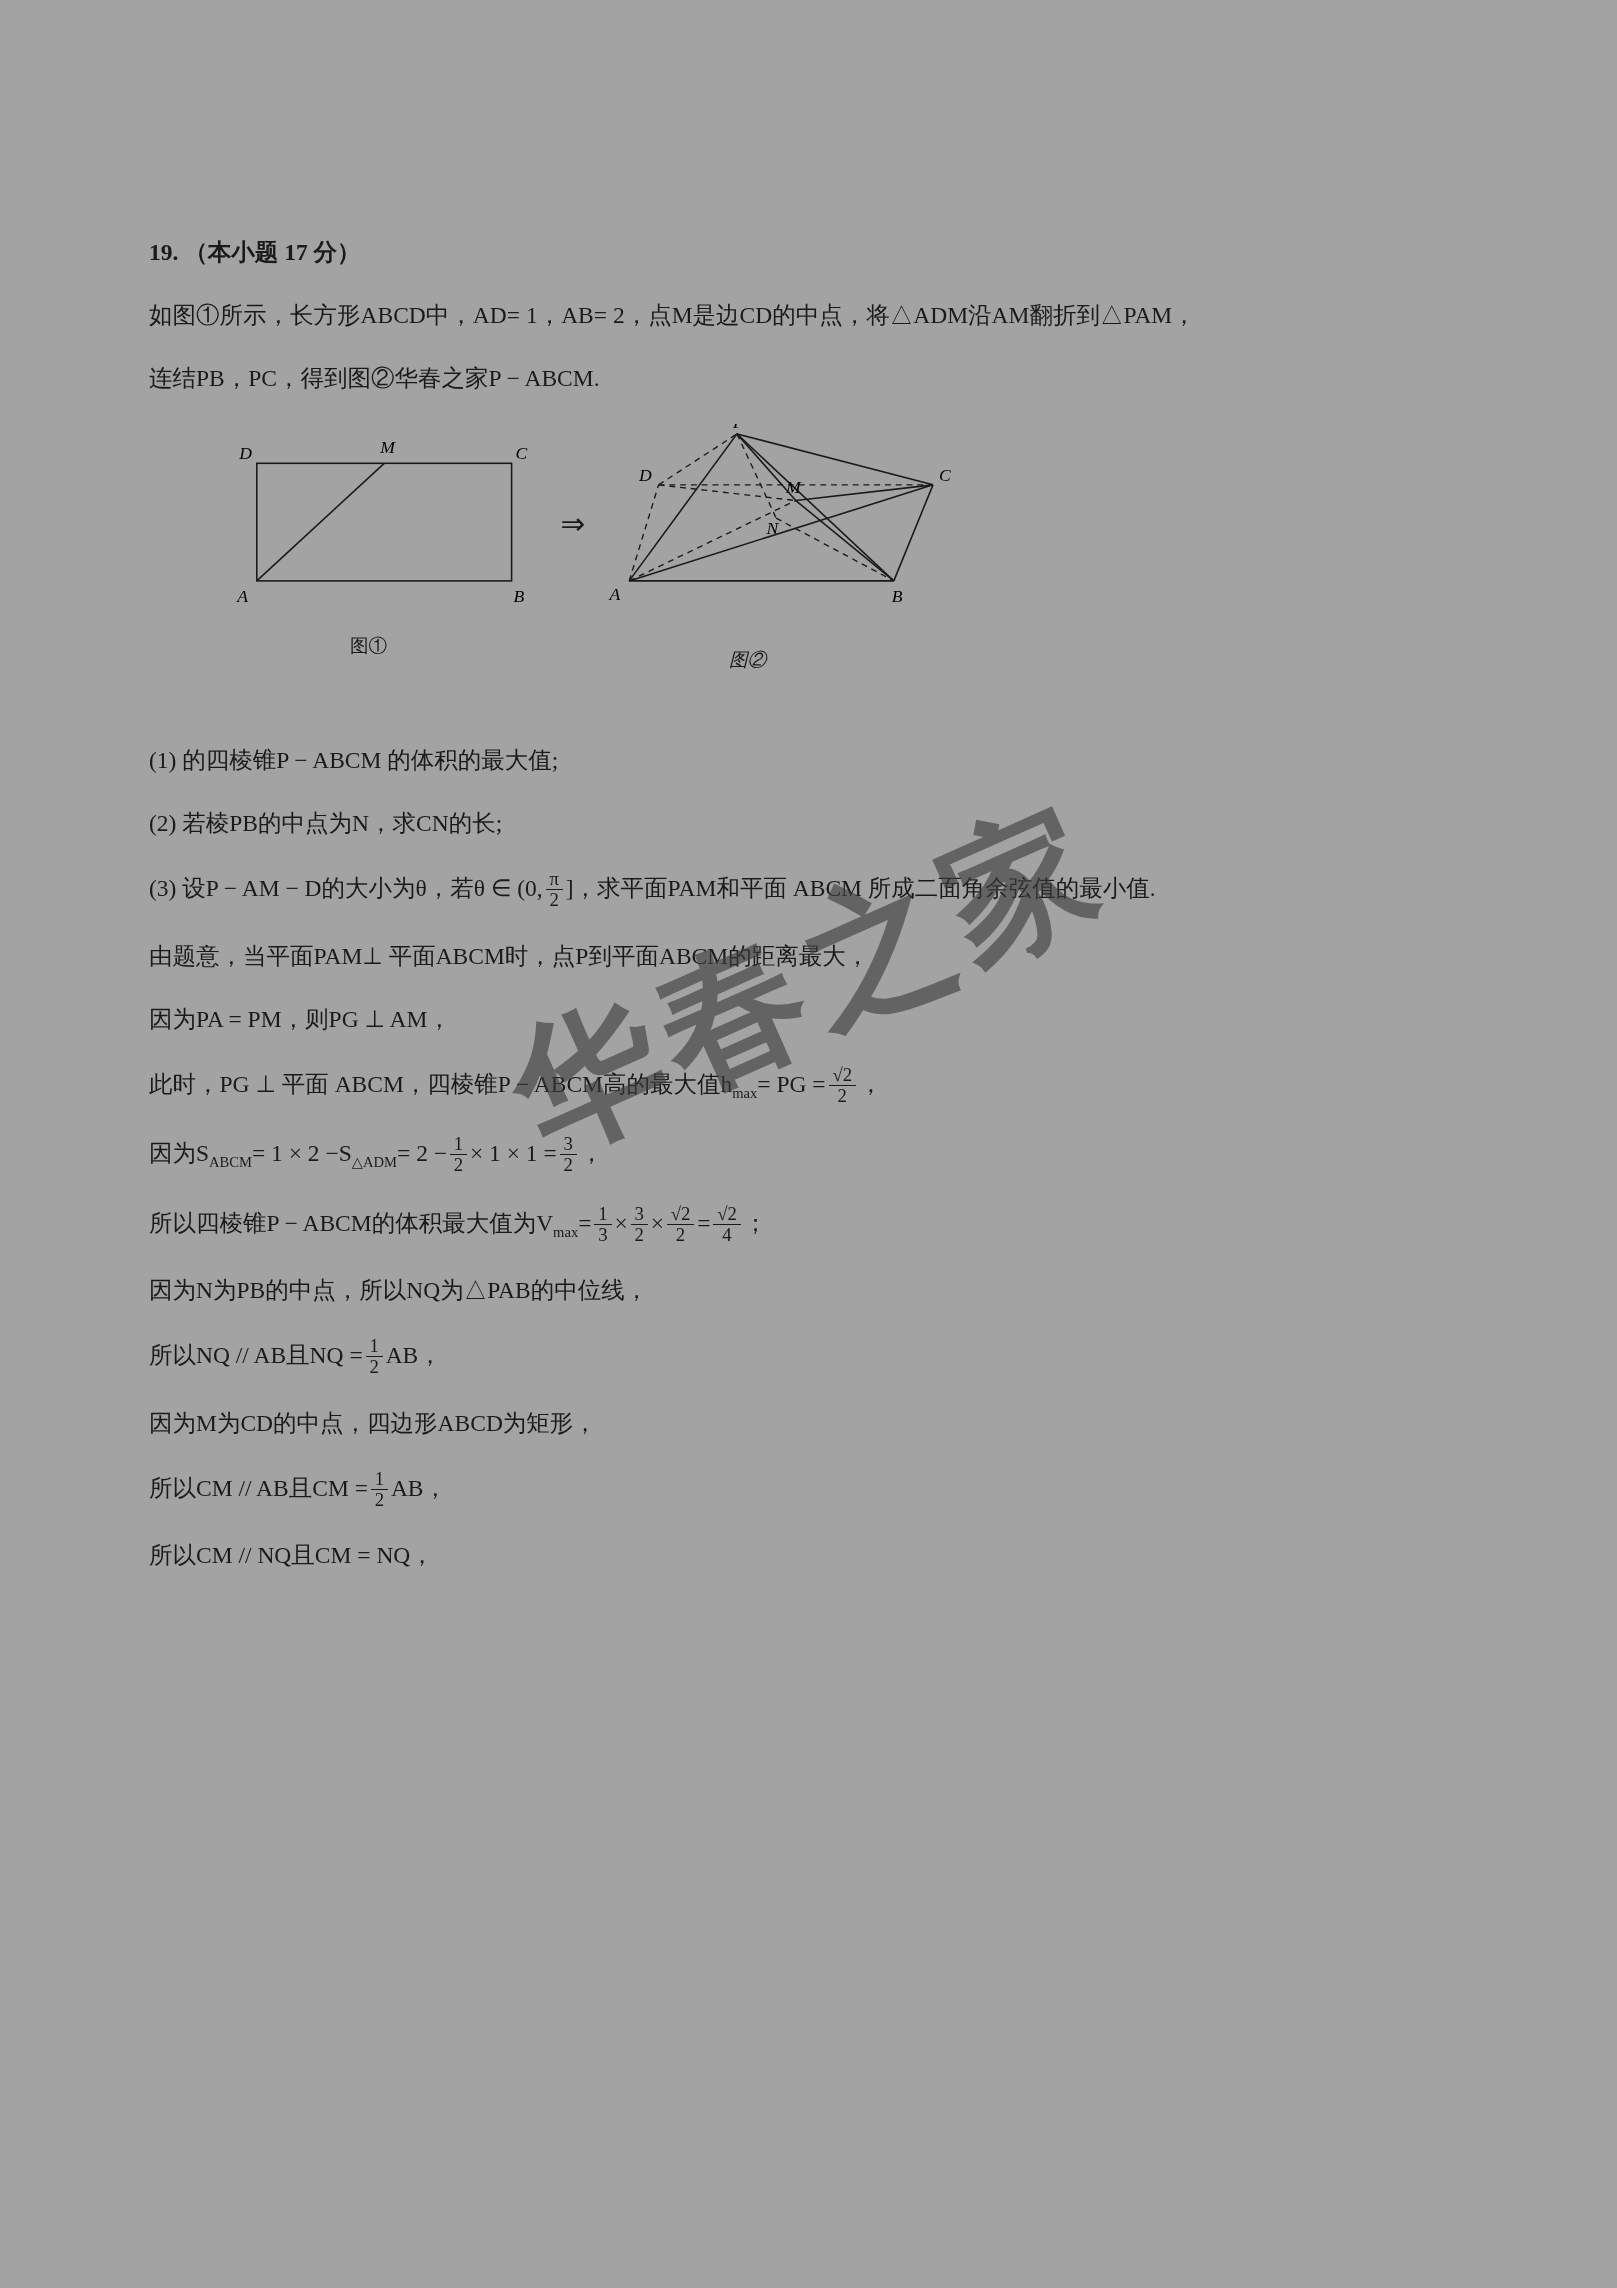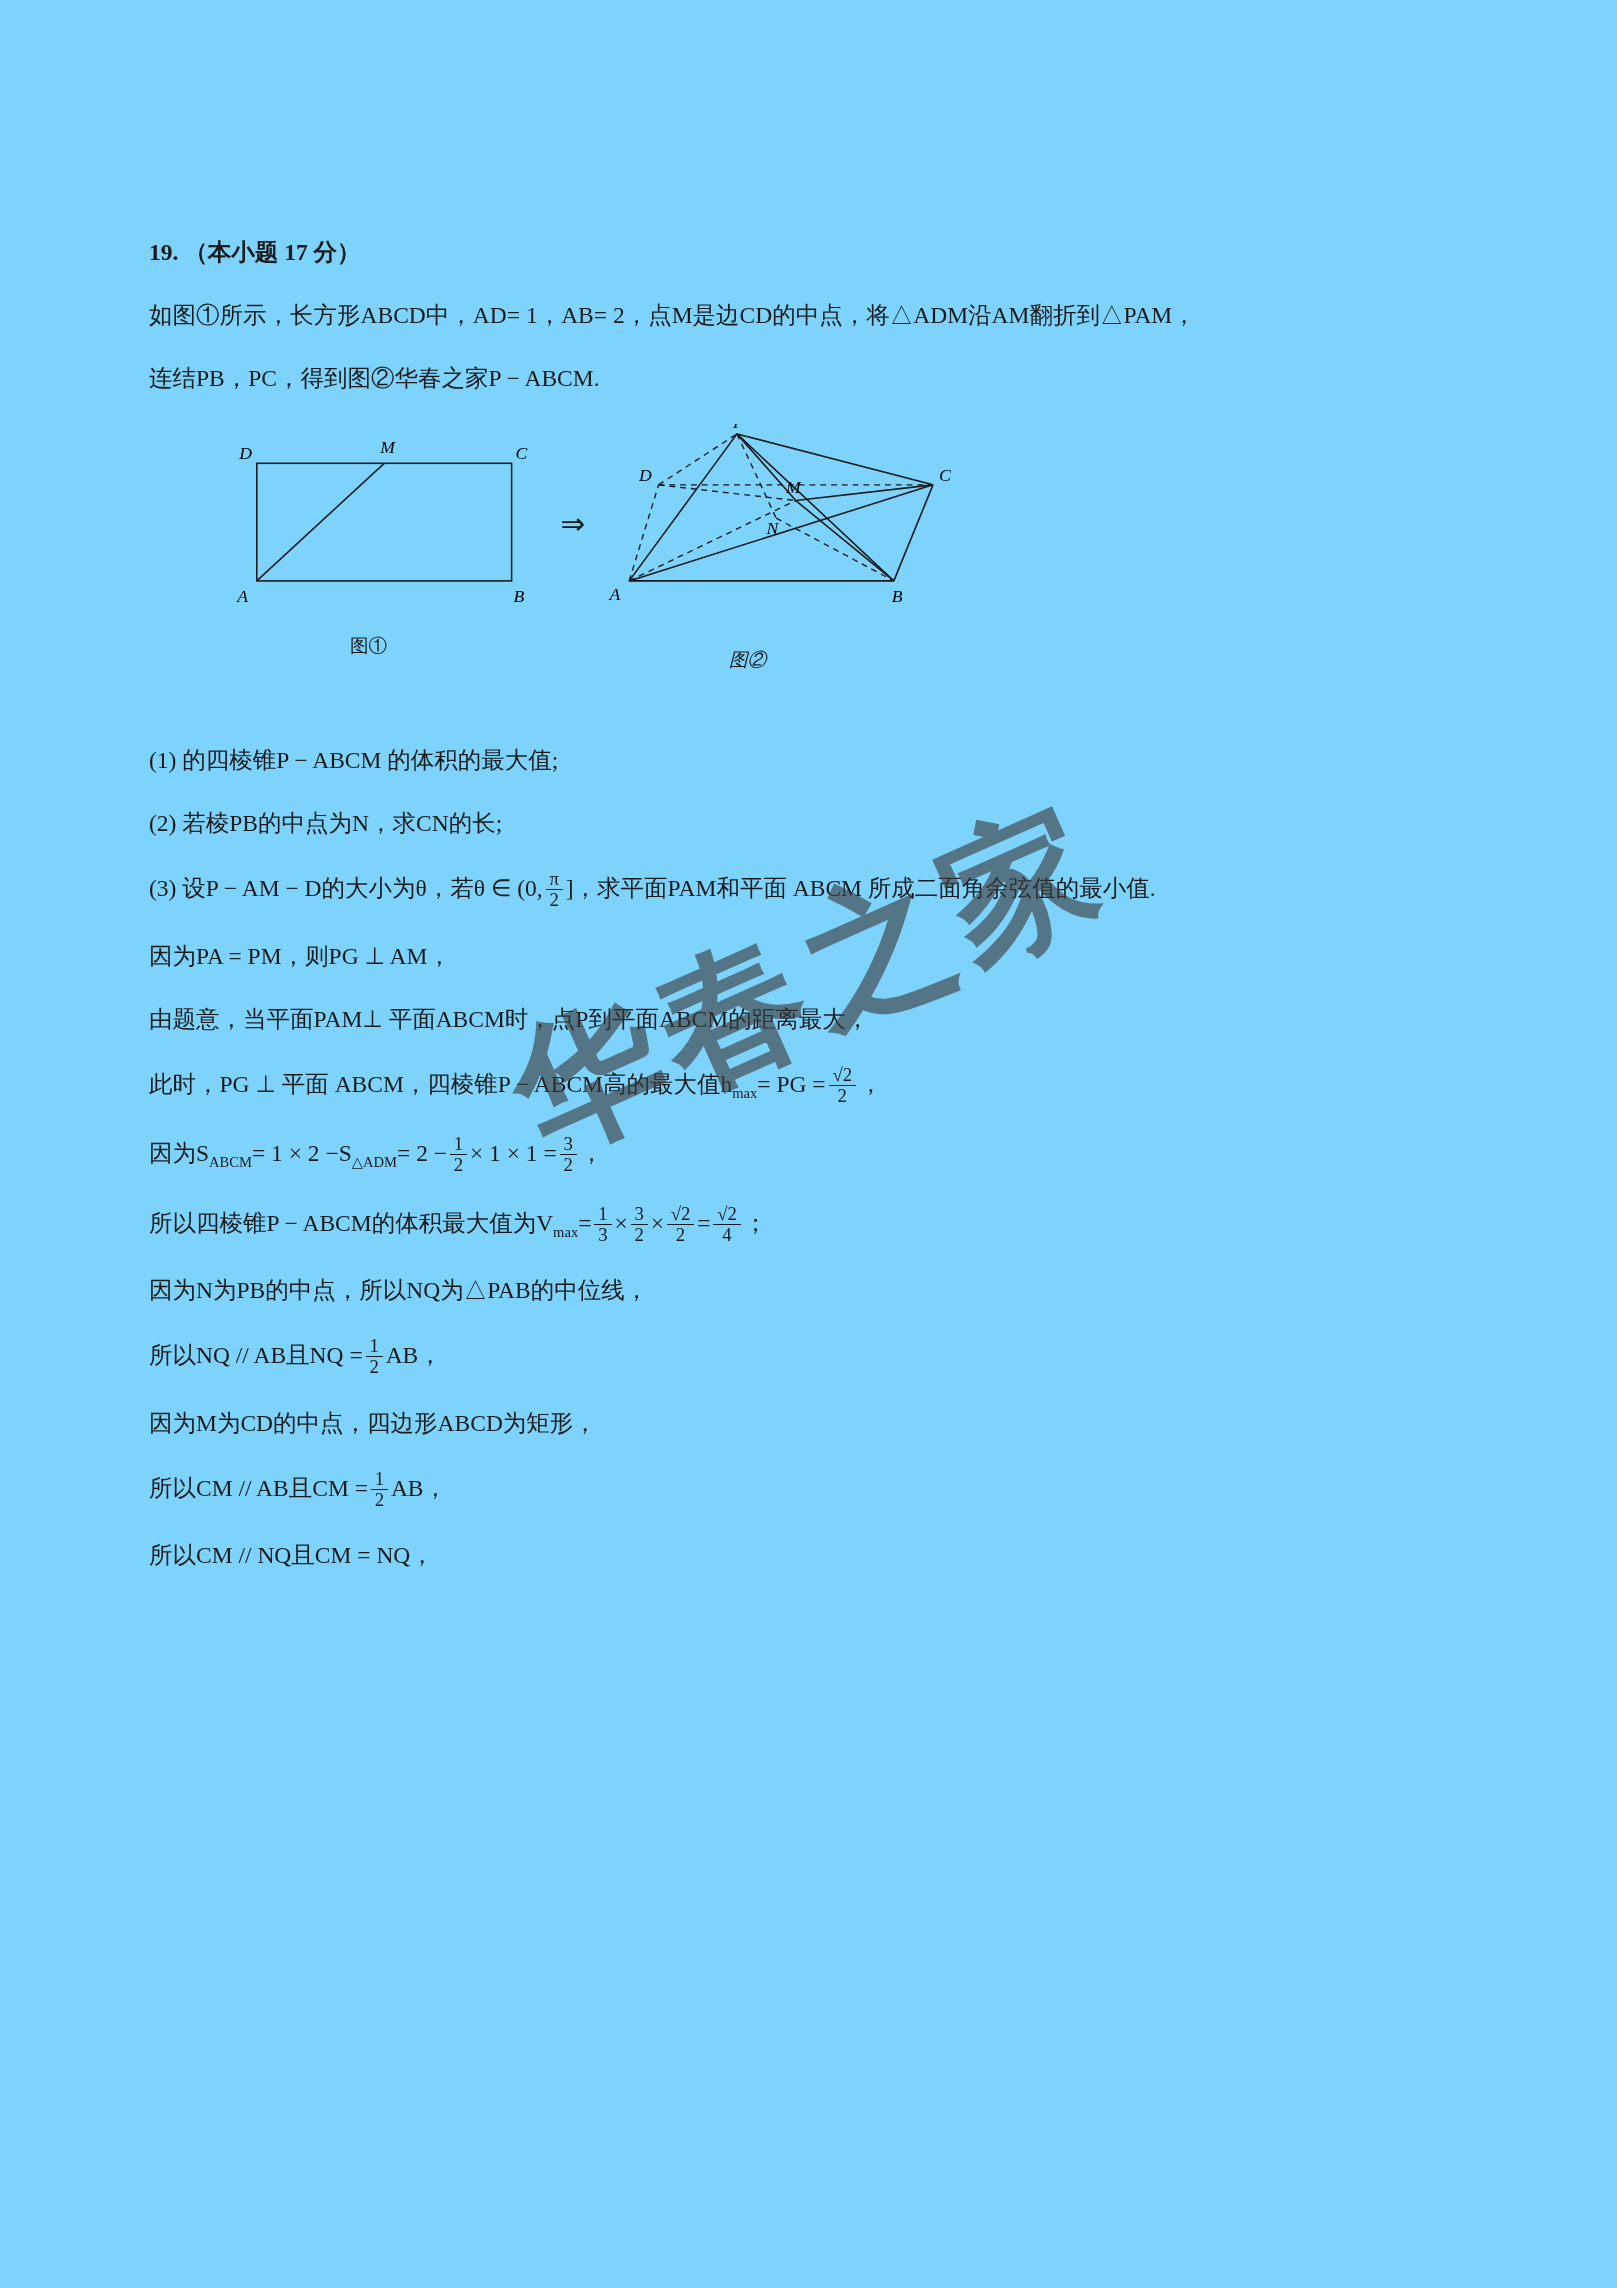--- a/index.html
+++ b/index.html
@@ -13,21 +13,21 @@
     position: relative;
     font-family: "Liberation Serif", serif;
     color: #1a1a1a;
     overflow: hidden;
   }
   .page {
     position: absolute;
     left: 0; top: 0;
     width: 1617px;
     height: 2289px;
-    background: #7dd3fc;
+    background: #a3a3a3;
   }
   .content {
     position: absolute;
     left: 149px;
     top: 235px;
     width: 1294px;
   }
   .line {
     font-size: 23.5px;
     line-height: 1.45;
@@ -157,28 +157,28 @@
       <span>若棱</span><span class="it">PB</span><span>的中点为</span><span class="it">N</span><span>，求</span><span class="it">CN</span><span>的长;</span>
     </div>
 
     <div class="line">
       <span>(3)</span>
       <span>设</span><span class="it">P − AM − D</span><span>的大小为</span><span class="it">θ</span><span>，若</span><span class="it">θ ∈ (0,</span><span class="frac"><span class="num it">π</span><span class="den">2</span></span><span>]</span><span>，求平面</span><span class="it">PAM</span><span>和平面 ABCM 所成二面角余弦值的最小值.</span>
     </div>
 
 
     <div class="line">
+      <span>由题意，当平面</span><span class="it">PAM</span><span>⊥ 平面</span><span class="it">ABCM</span><span>时，点</span><span class="it">P</span><span>到平面</span><span class="it">ABCM</span><span>的距离最大，</span>
+    </div>
+
+    <div class="line">
       <span>因为</span><span class="it">PA = PM</span><span>，则</span><span class="it">PG ⊥ AM</span><span>，</span>
     </div>
 
     <div class="line">
-      <span>由题意，当平面</span><span class="it">PAM</span><span>⊥ 平面</span><span class="it">ABCM</span><span>时，点</span><span class="it">P</span><span>到平面</span><span class="it">ABCM</span><span>的距离最大，</span>
-    </div>
-
-    <div class="line">
       <span>此时，</span><span class="it">PG ⊥ 平面 ABCM</span><span>，四棱锥</span><span class="it">P − ABCM</span><span>高的最大值</span><span class="it">h</span><sub>max</sub><span class="it">= PG =</span><span class="frac"><span class="num">√2</span><span class="den">2</span></span><span>，</span>
     </div>
 
     <div class="line">
       <span>因为</span><span class="it">S</span><sub class="it">ABCM</sub><span>= 1 × 2 −</span><span class="it">S</span><sub class="it">△ADM</sub><span>= 2 −</span><span class="frac"><span class="num">1</span><span class="den">2</span></span><span>× 1 × 1 =</span><span class="frac"><span class="num">3</span><span class="den">2</span></span><span>，</span>
     </div>
 
     <div class="line">
       <span>所以四棱锥</span><span class="it">P − ABCM</span><span>的体积最大值为</span><span class="it">V</span><sub>max</sub><span>=</span><span class="frac"><span class="num">1</span><span class="den">3</span></span><span>×</span><span class="frac"><span class="num">3</span><span class="den">2</span></span><span>×</span><span class="frac"><span class="num">√2</span><span class="den">2</span></span><span>=</span><span class="frac"><span class="num">√2</span><span class="den">4</span></span><span>；</span>
     </div>

